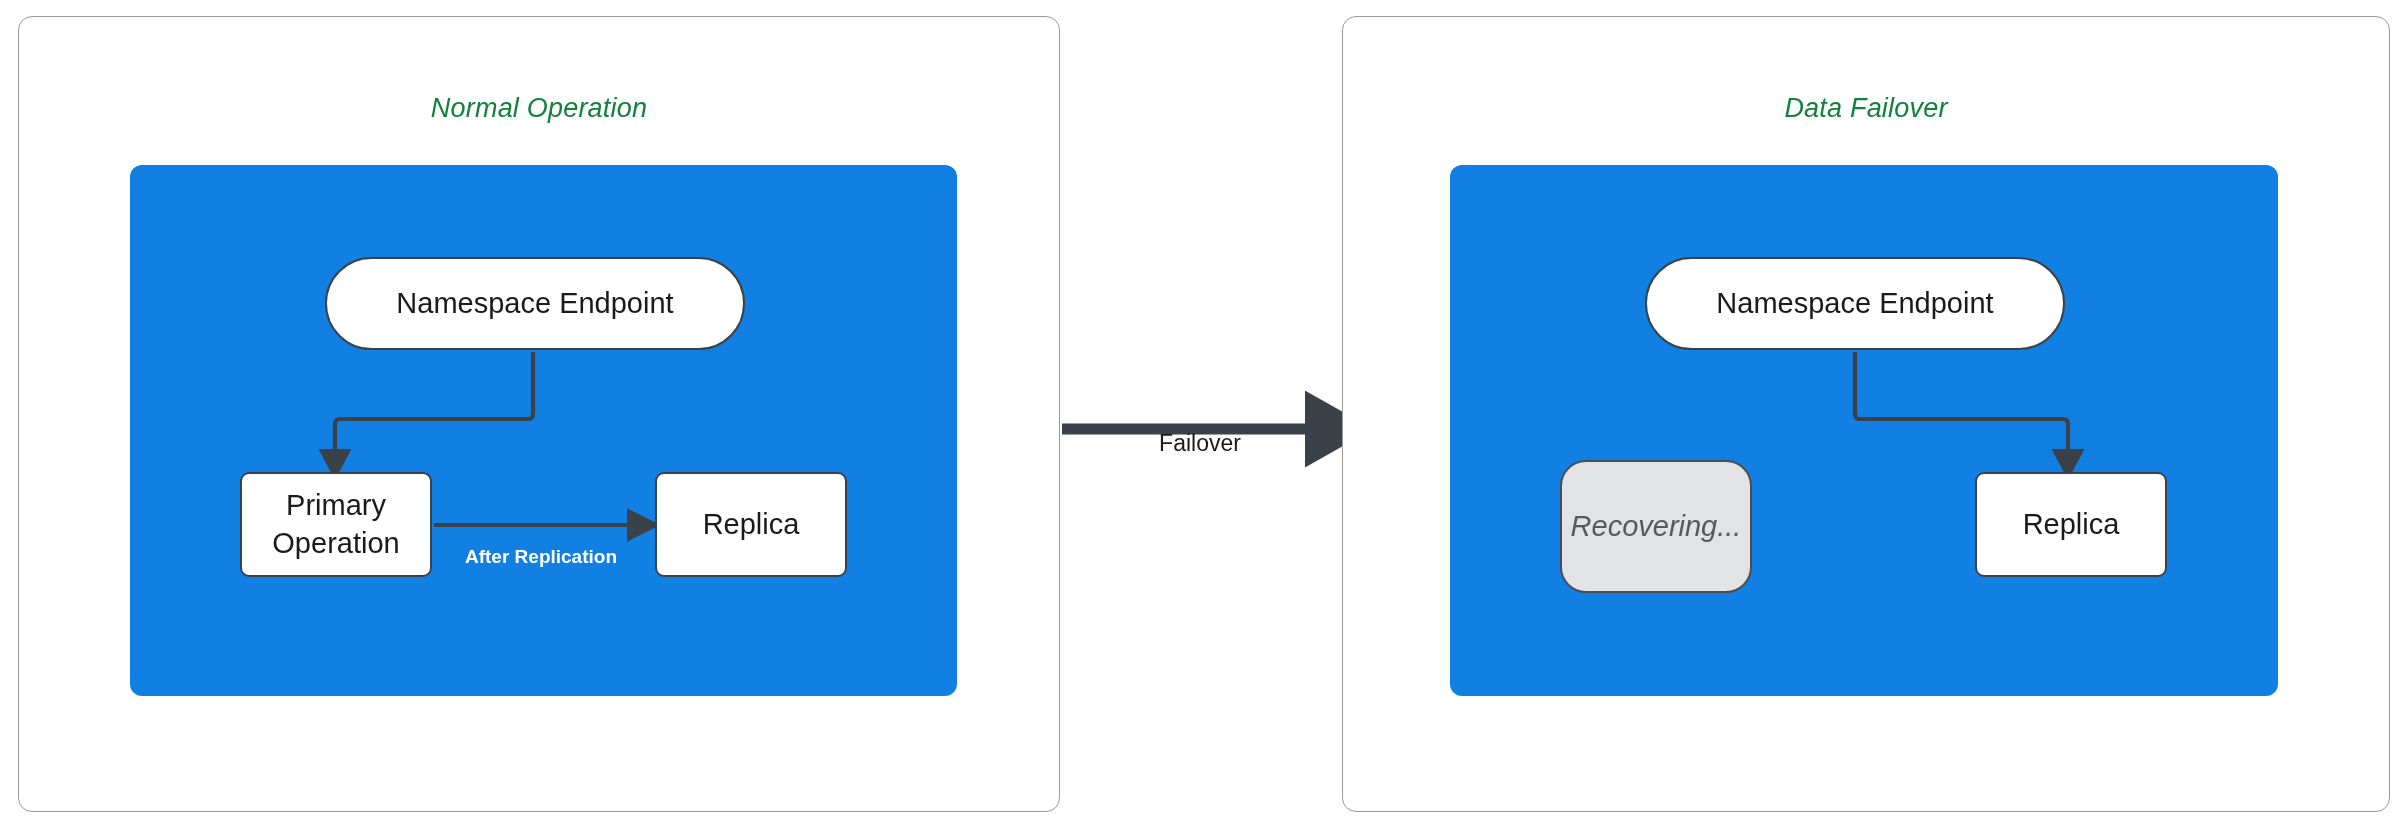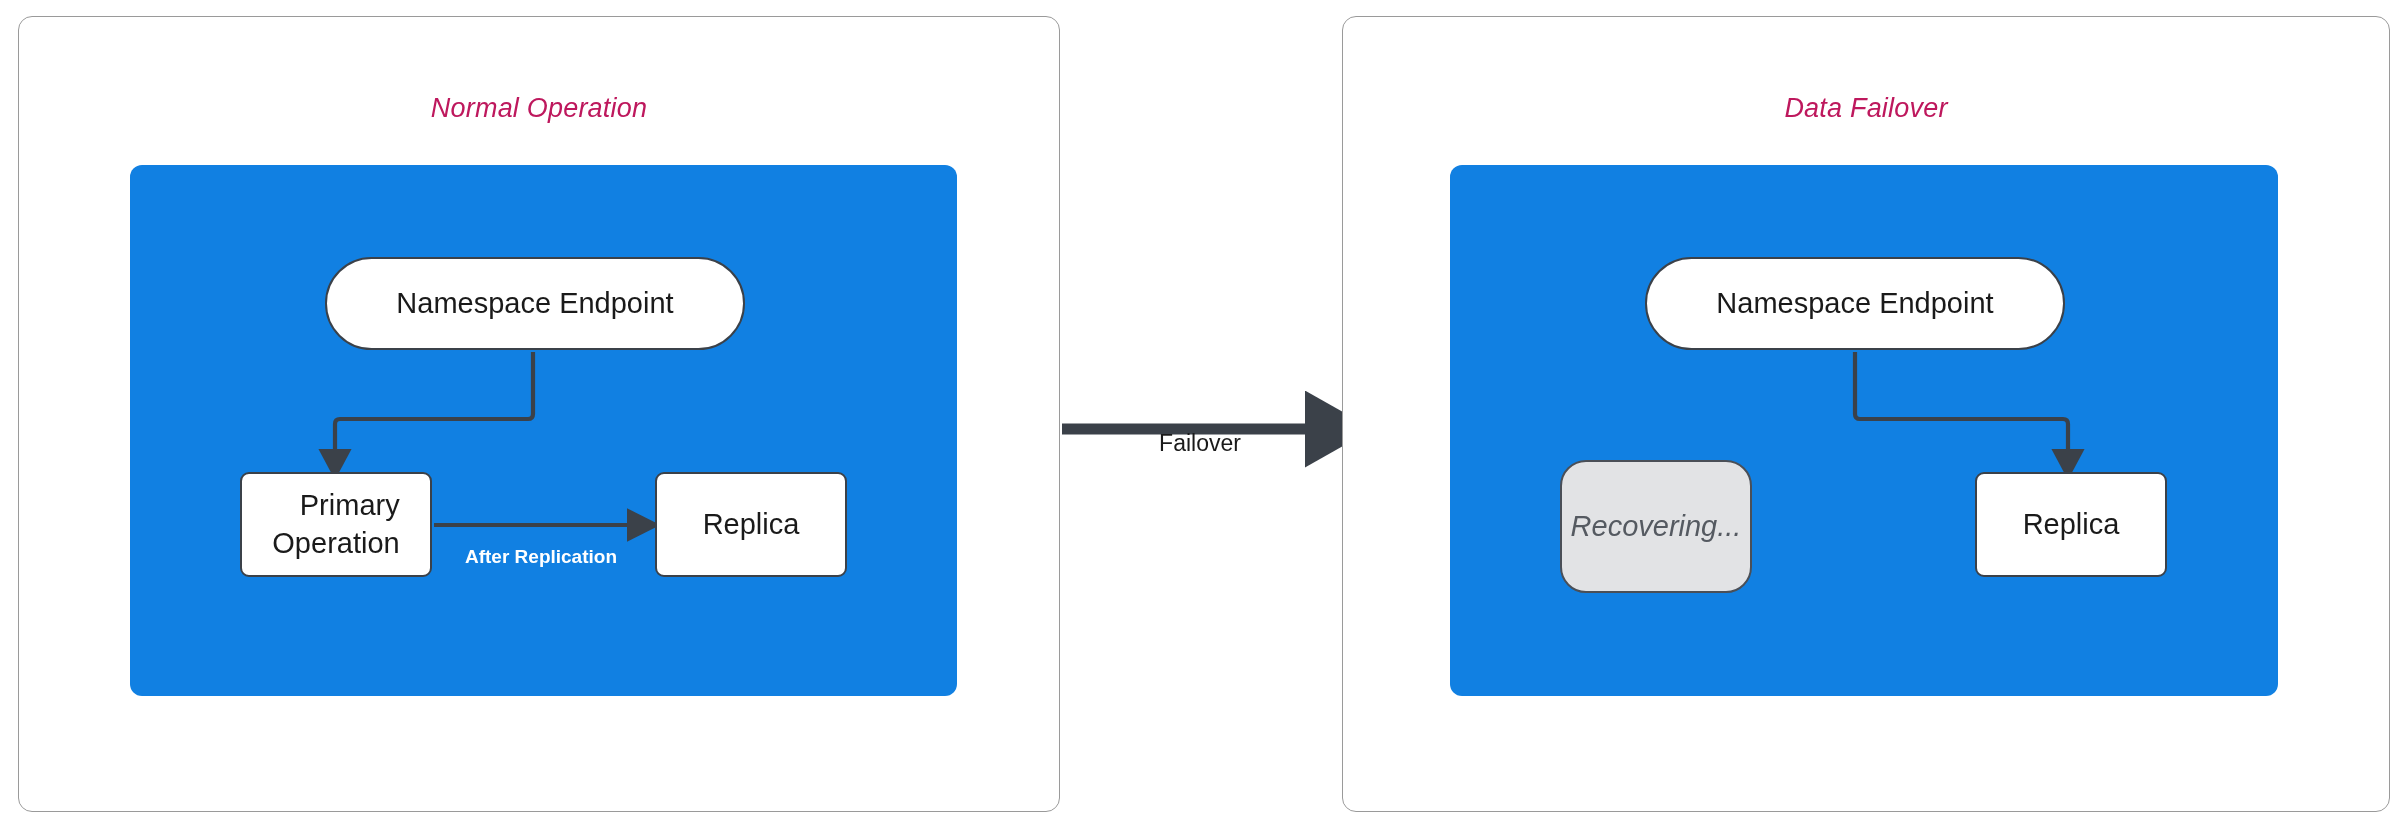--- a/index.html
+++ b/index.html
@@ -30,21 +30,21 @@
   #panel-right { left: 1342px; top: 16px; width: 1048px; height: 796px; }
 
   .panel-title {
     position: absolute;
     top: 76px;
     left: 0;
     width: 100%;
     text-align: center;
     font-size: 27px;
     font-style: italic;
-    color: #be185d;
+    color: #15803d;
     letter-spacing: .2px;
   }
 
   
   .blue-box {
     position: absolute;
     background: #1180e2;
     border-radius: 12px;
     box-sizing: border-box;
   }
@@ -69,21 +69,21 @@
   .node.rect { border-radius: 9px; }
   .node.recovering {
     background: #e2e3e5;
     border-color: #4a4f57;
     font-style: italic;
     color: #555a61;
   }
 
   
   #node-endpoint-left  { left: 325px; top: 257px; width: 420px; height: 93px; }
-  #node-primary        { left: 240px; top: 472px; width: 192px; height: 105px; text-align: right; }
+  #node-primary        { left: 240px; top: 472px; width: 192px; height: 105px; }
   #node-replica-left   { left: 655px; top: 472px; width: 192px; height: 105px; }
 
   
   #node-endpoint-right { left: 1645px; top: 257px; width: 420px; height: 93px; }
   #node-recovering     { left: 1560px; top: 460px; width: 192px; height: 133px; border-radius: 26px; }
   #node-replica-right  { left: 1975px; top: 472px; width: 192px; height: 105px; }
 
   
   .edges {
     position: absolute;

